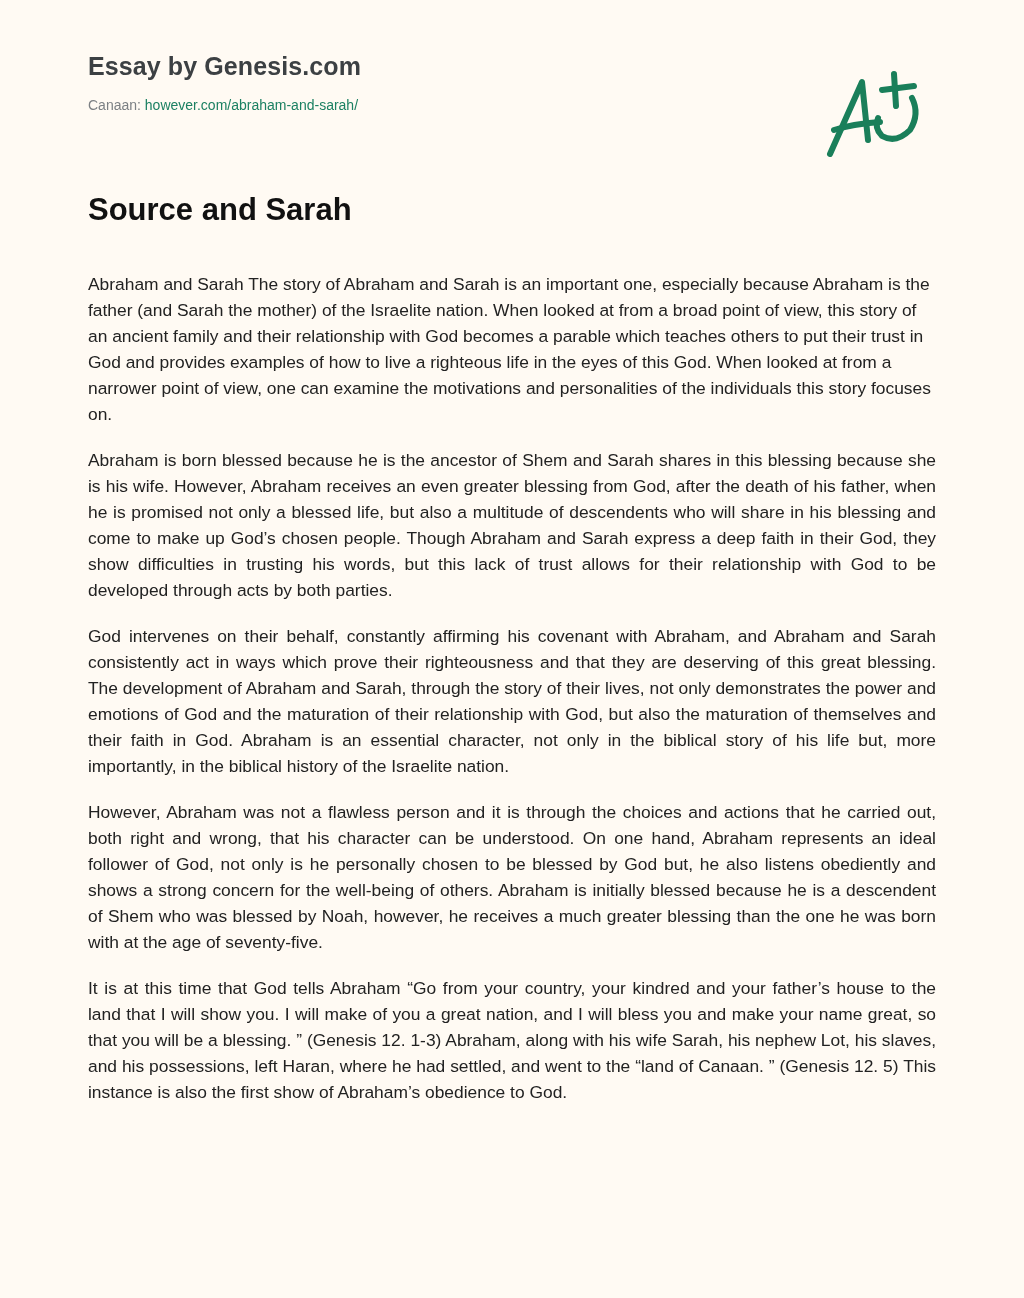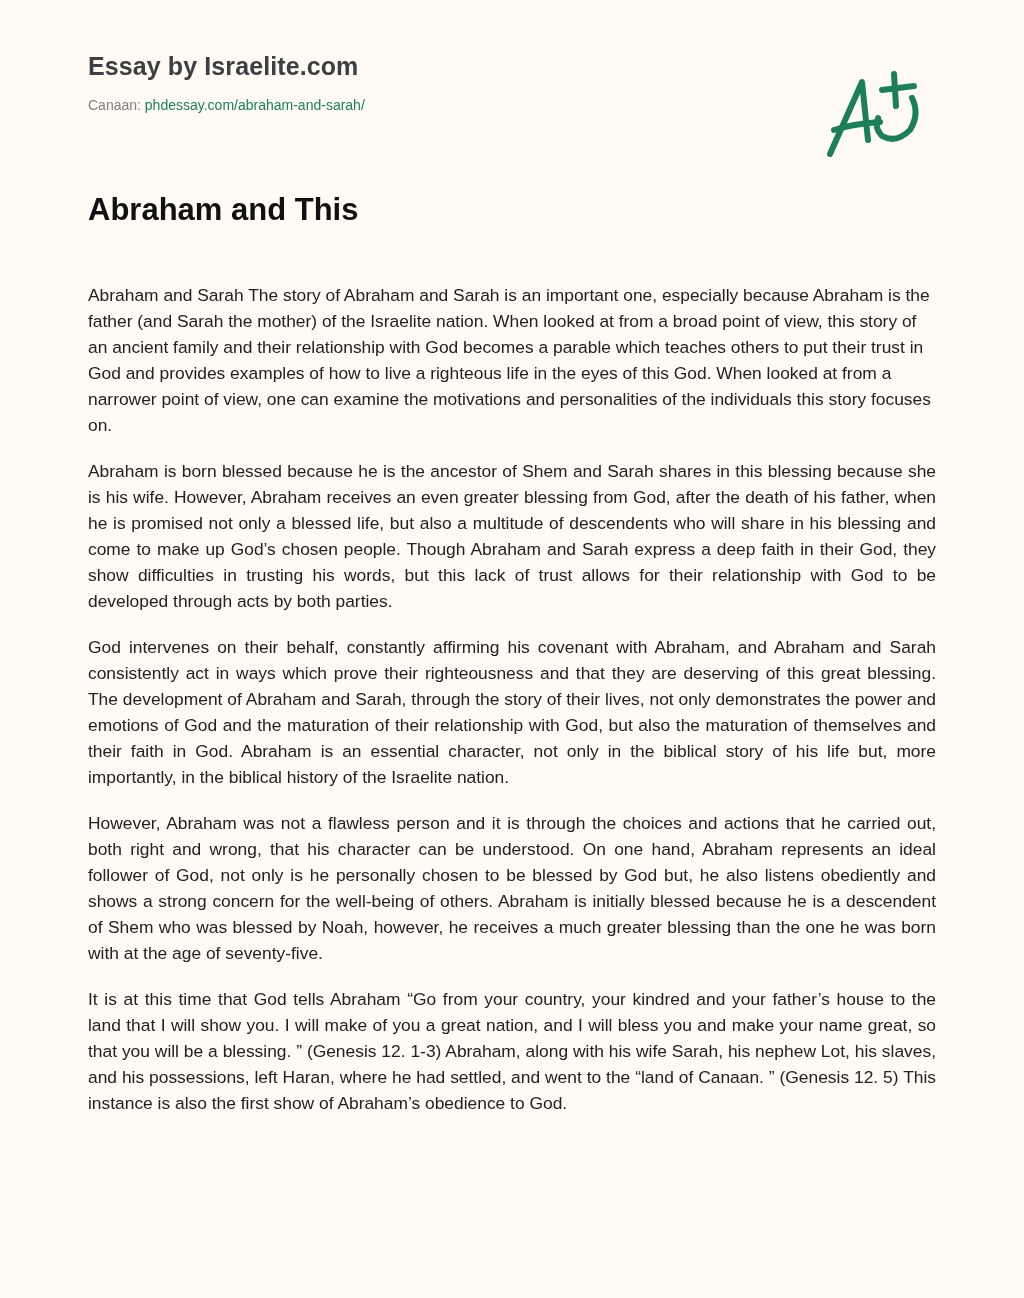--- a/index.html
+++ b/index.html
@@ -51,55 +51,55 @@
       top: 190px;
       margin: 0;
       font-size: 31px;
       font-weight: bold;
       color: #111;
       line-height: 40px;
     }
     .content {
       position: absolute;
       left: 88px;
-      top: 282px;
+      top: 271px;
       width: 848px;
     }
     .content p {
       margin: 0 0 20px 0;
       font-size: 17.4px;
       line-height: 26px;
       color: #222;
       text-align: justify;
     }
     .content p.left {
       text-align: left;
     }
   </style>
 </head>
 <body>
 
 <div class="header">
-  <h2 class="site-title">Essay by Israelite.com</h2>
+  <h2 class="site-title">Essay by Genesis.com</h2>
   <div class="source">
-    <span>Canaan: </span><a>phdessay.com/abraham-and-sarah/</a>
+    <span>Canaan: </span><a>however.com/abraham-and-sarah/</a>
   </div>
 </div>
 
 <div class="logo">
   <svg width="110" height="100" viewBox="0 0 110 100" fill="none" stroke="#1a7f5a" stroke-width="6" stroke-linecap="round" stroke-linejoin="round">
     <path d="M8 92 L40 20 L46 78"></path>
     <path d="M12 68 Q30 62 58 60"></path>
     <path d="M72 12 L74 44"></path>
     <path d="M60 28 Q76 26 92 24"></path>
     <path d="M90 36 Q98 52 88 68 Q74 82 60 74 Q52 66 56 56"></path>
   </svg>
 </div>
 
-<h1 class="page-title">Abraham and This</h1>
+<h1 class="page-title">Source and Sarah</h1>
 
 <div class="content">
   <p class="left">Abraham and Sarah The story of Abraham and Sarah is an important one, especially because Abraham is the father (and Sarah the mother) of the Israelite nation. When looked at from a broad point of view, this story of an ancient family and their relationship with God becomes a parable which teaches others to put their trust in God and provides examples of how to live a righteous life in the eyes of this God. When looked at from a narrower point of view, one can examine the motivations and personalities of the individuals this story focuses on.</p>
   <p>Abraham is born blessed because he is the ancestor of Shem and Sarah shares in this blessing because she is his wife. However, Abraham receives an even greater blessing from God, after the death of his father, when he is promised not only a blessed life, but also a multitude of descendents who will share in his blessing and come to make up God’s chosen people. Though Abraham and Sarah express a deep faith in their God, they show difficulties in trusting his words, but this lack of trust allows for their relationship with God to be developed through acts by both parties.</p>
   <p>God intervenes on their behalf, constantly affirming his covenant with Abraham, and Abraham and Sarah consistently act in ways which prove their righteousness and that they are deserving of this great blessing. The development of Abraham and Sarah, through the story of their lives, not only demonstrates the power and emotions of God and the maturation of their relationship with God, but also the maturation of themselves and their faith in God. Abraham is an essential character, not only in the biblical story of his life but, more importantly, in the biblical history of the Israelite nation.</p>
   <p>However, Abraham was not a flawless person and it is through the choices and actions that he carried out, both right and wrong, that his character can be understood. On one hand, Abraham represents an ideal follower of God, not only is he personally chosen to be blessed by God but, he also listens obediently and shows a strong concern for the well-being of others. Abraham is initially blessed because he is a descendent of Shem who was blessed by Noah, however, he receives a much greater blessing than the one he was born with at the age of seventy-five.</p>
   <p>It is at this time that God tells Abraham “Go from your country, your kindred and your father’s house to the land that I will show you. I will make of you a great nation, and I will bless you and make your name great, so that you will be a blessing. ” (Genesis 12. 1-3) Abraham, along with his wife Sarah, his nephew Lot, his slaves, and his possessions, left Haran, where he had settled, and went to the “land of Canaan. ” (Genesis 12. 5) This instance is also the first show of Abraham’s obedience to God.</p>
 </div>
 
 </body></html>

